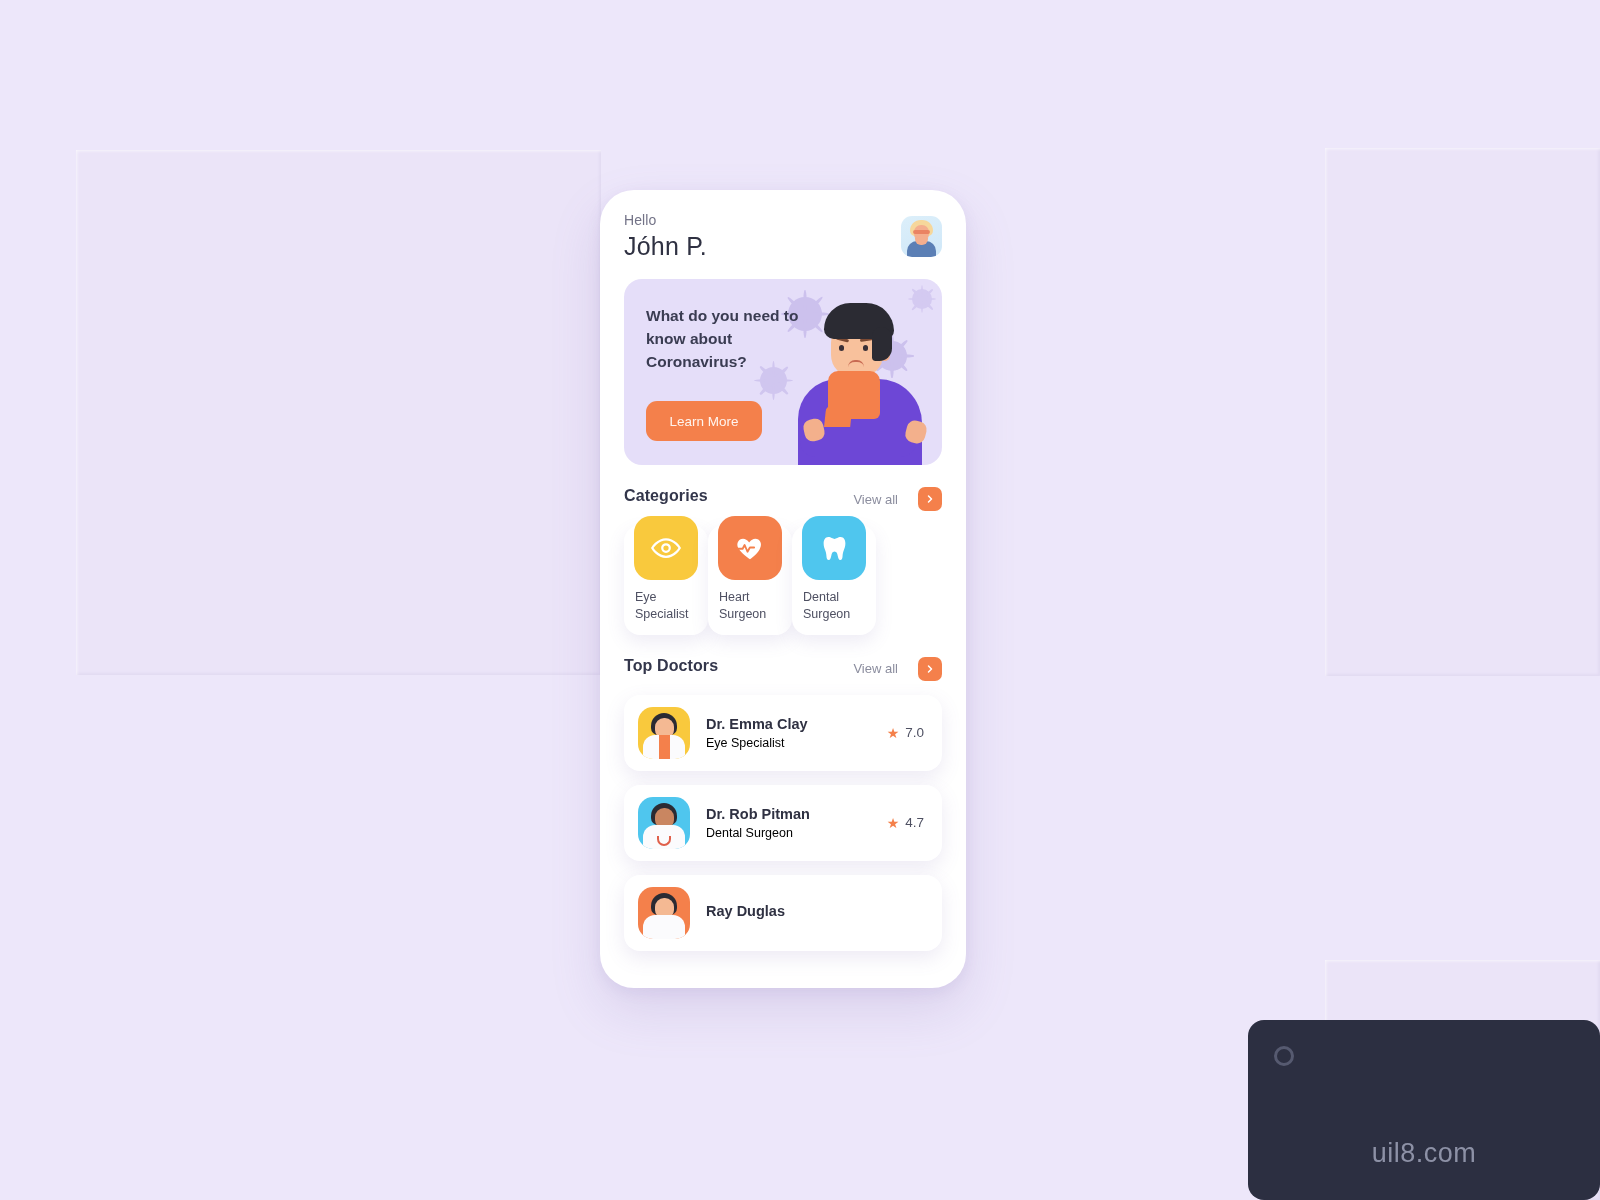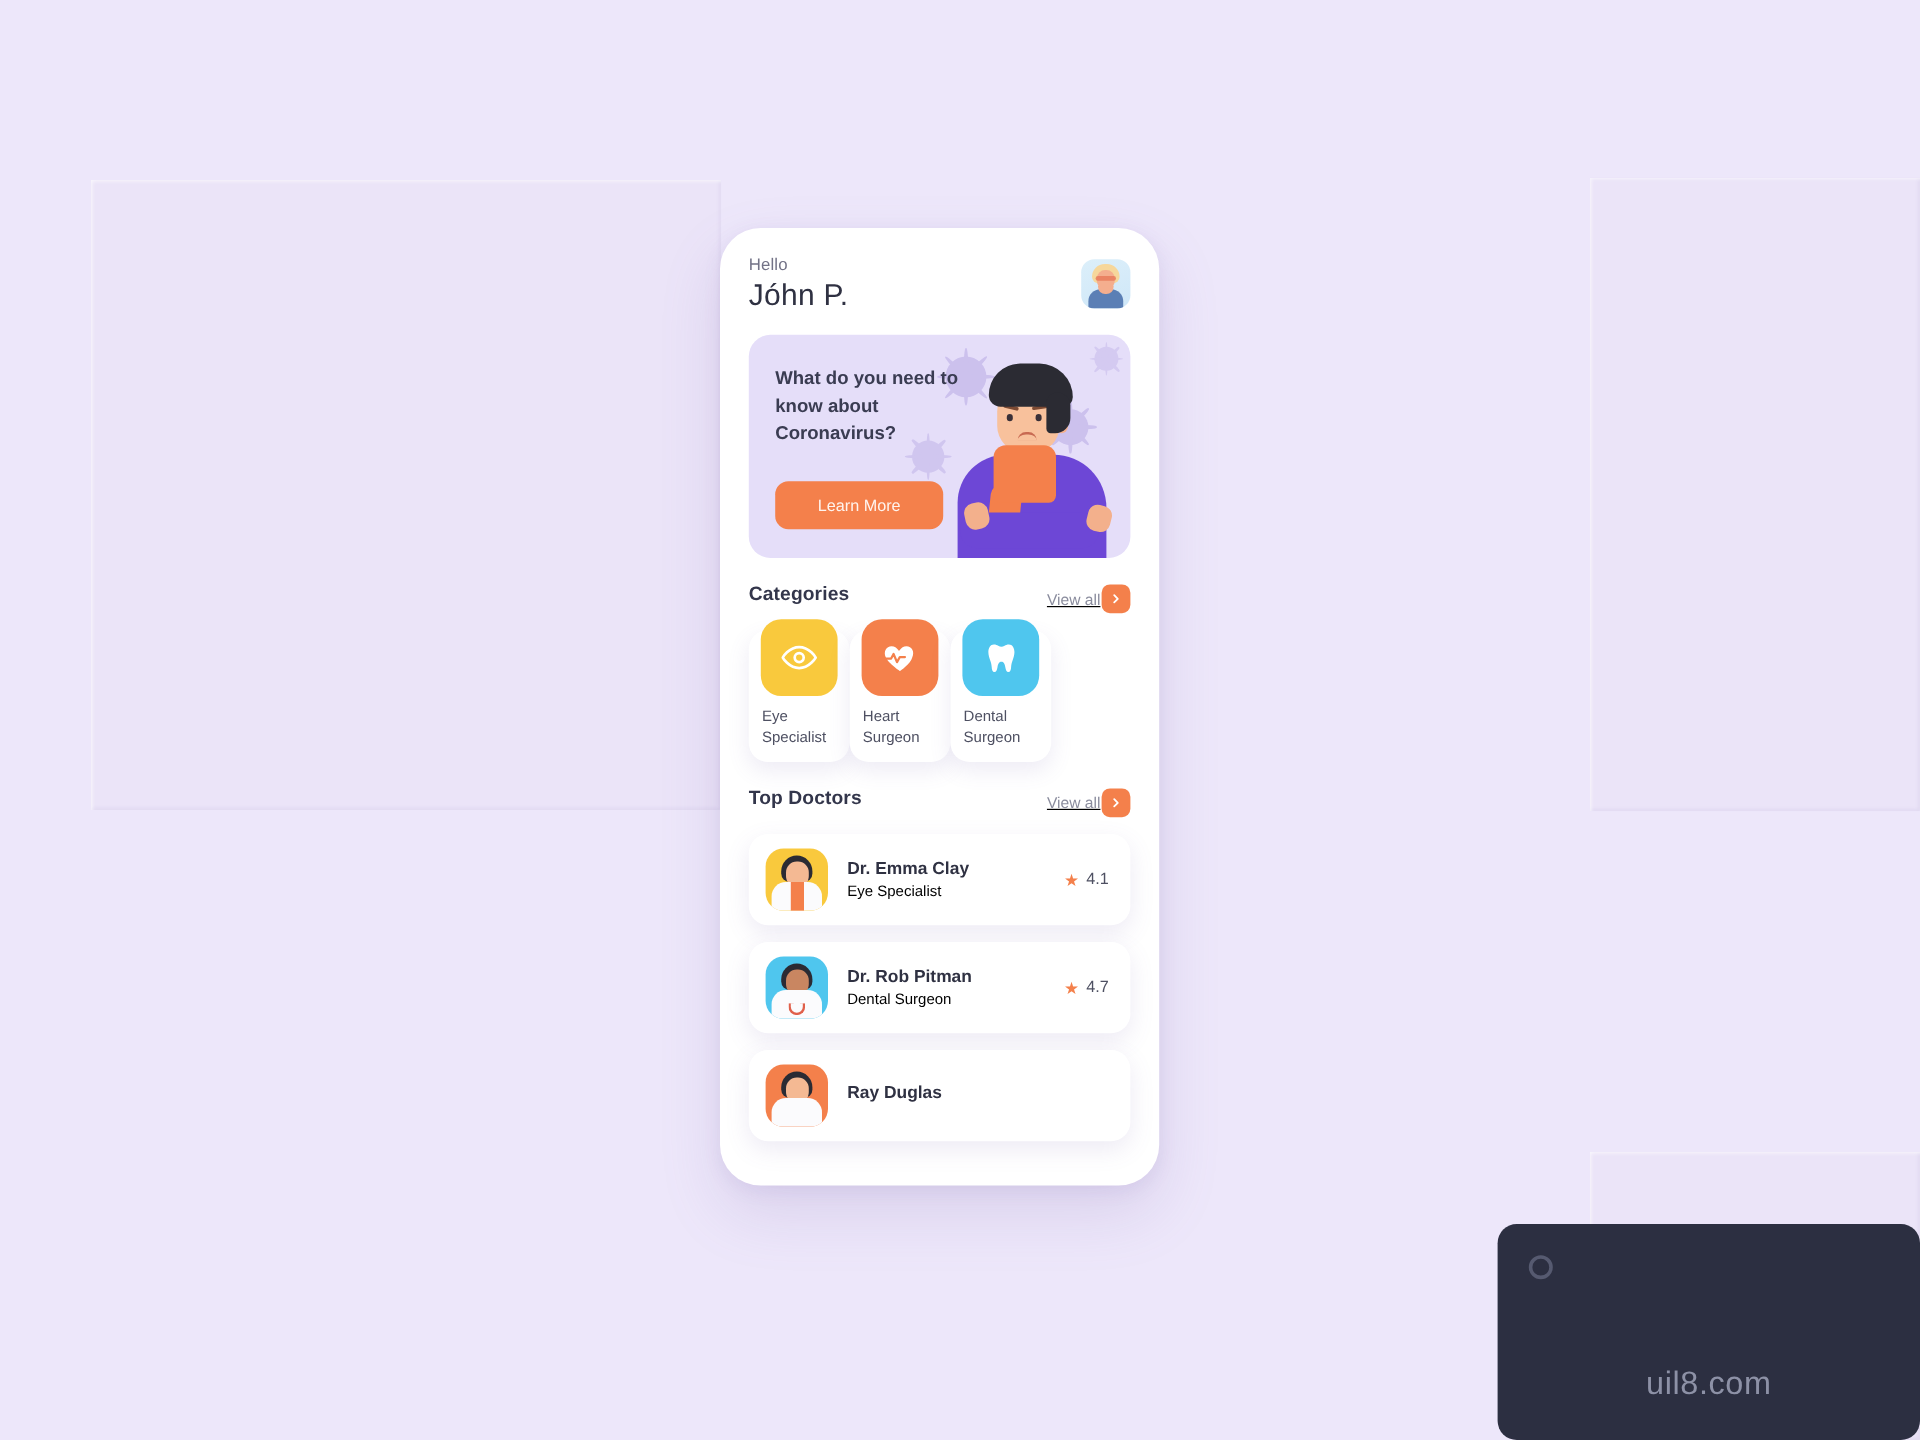--- a/index.html
+++ b/index.html
@@ -152,21 +152,21 @@
   }
   .banner-title {
     font-size: 15.5px;
     line-height: 1.48;
     color: #3A3C52;
     font-weight: 700;
   }
   .banner-btn {
     position: absolute;
     left: 22px; bottom: 24px;
-    width: 140px; height: 40px;
+    width: 116px; height: 40px;
     background: #F4804B;
     border: none;
     border-radius: 11px;
     color: #FFF4EE;
     font-family: "Liberation Sans", sans-serif;
     font-size: 13.5px;
     cursor: pointer;
     z-index: 3;
   }
   .banner-art {
@@ -311,23 +311,22 @@
   }
   .section-title {
     font-size: 16px;
     color: #33364B;
     font-weight: 700;
     letter-spacing: .1px;
   }
   .viewall {
     display: flex;
     align-items: center;
-    gap: 1px;
+    gap: 20px;
     cursor: pointer;
-    text-decoration: underline;
   }
   .viewall-label {
     font-size: 13px;
     color: #8B8D9E;
   }
   .viewall-btn {
     width: 24px; height: 24px;
     background: #F4804B;
     border-radius: 7px;
     display: flex; align-items: center; justify-content: center;
@@ -612,21 +611,21 @@
               <div class="da-face light"></div>
             <div class="da-coat"></div>
               <div class="da-scarf"></div>
           </div>
           <div class="doc-info">
             <div class="doc-name">Dr. Emma Clay</div>
             <div class="doc-spec">Eye Specialist</div>
           </div>
           <div class="doc-rating">
             <span class="star">★</span>
-            <span class="rating-value">4.1</span>
+            <span class="rating-value">7.0</span>
           </div>
         </div>
 
         <div class="doc-card">
           <div class="doc-avatar c-blue">
             <div class="da-hair"></div>
               <div class="da-face"></div>
             <div class="da-coat"></div>
               <div class="da-stetho"></div>
           </div>

